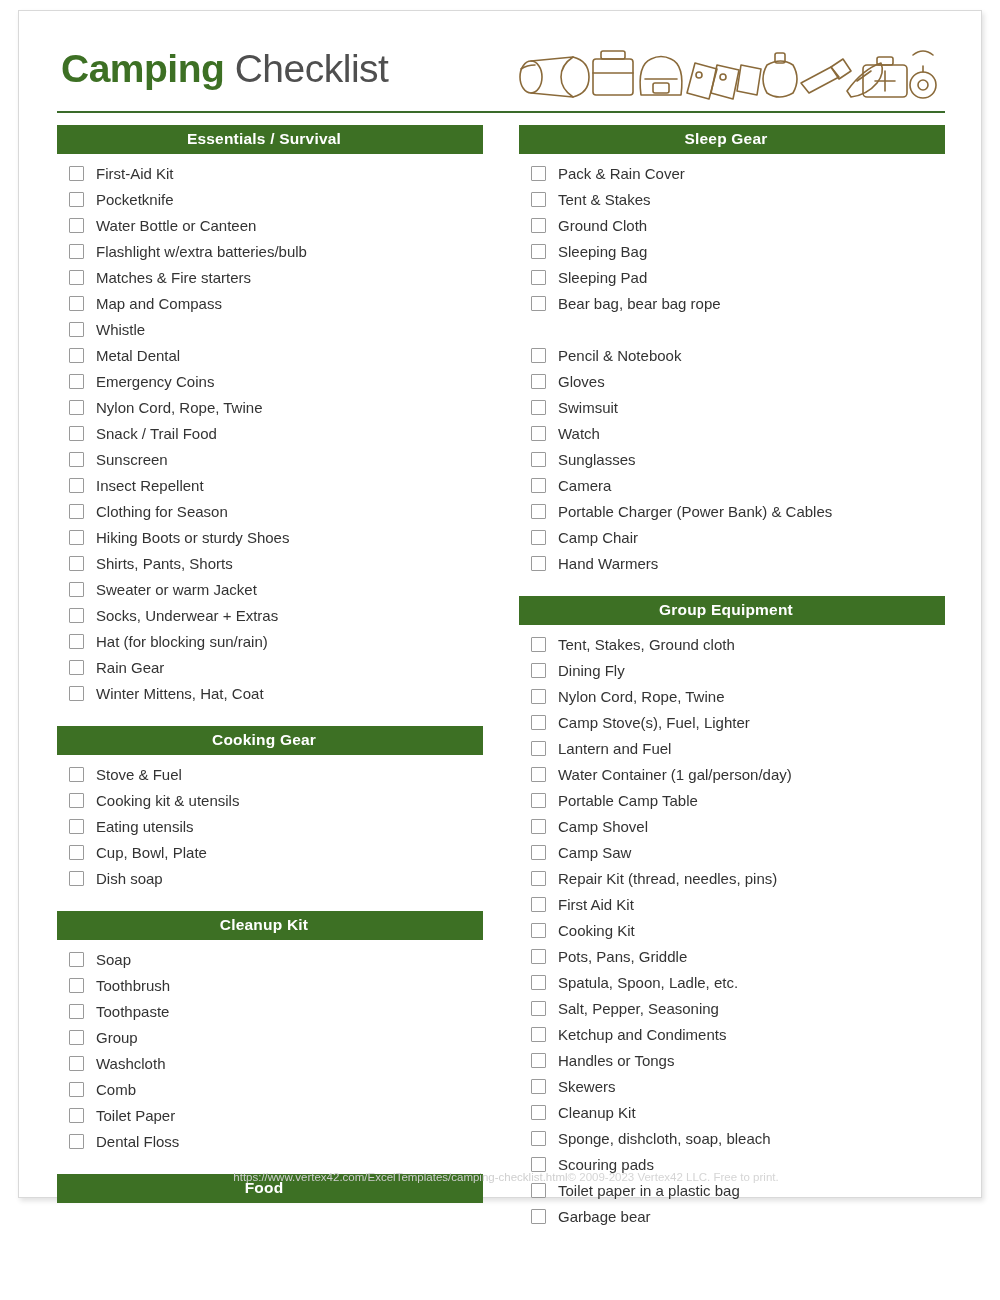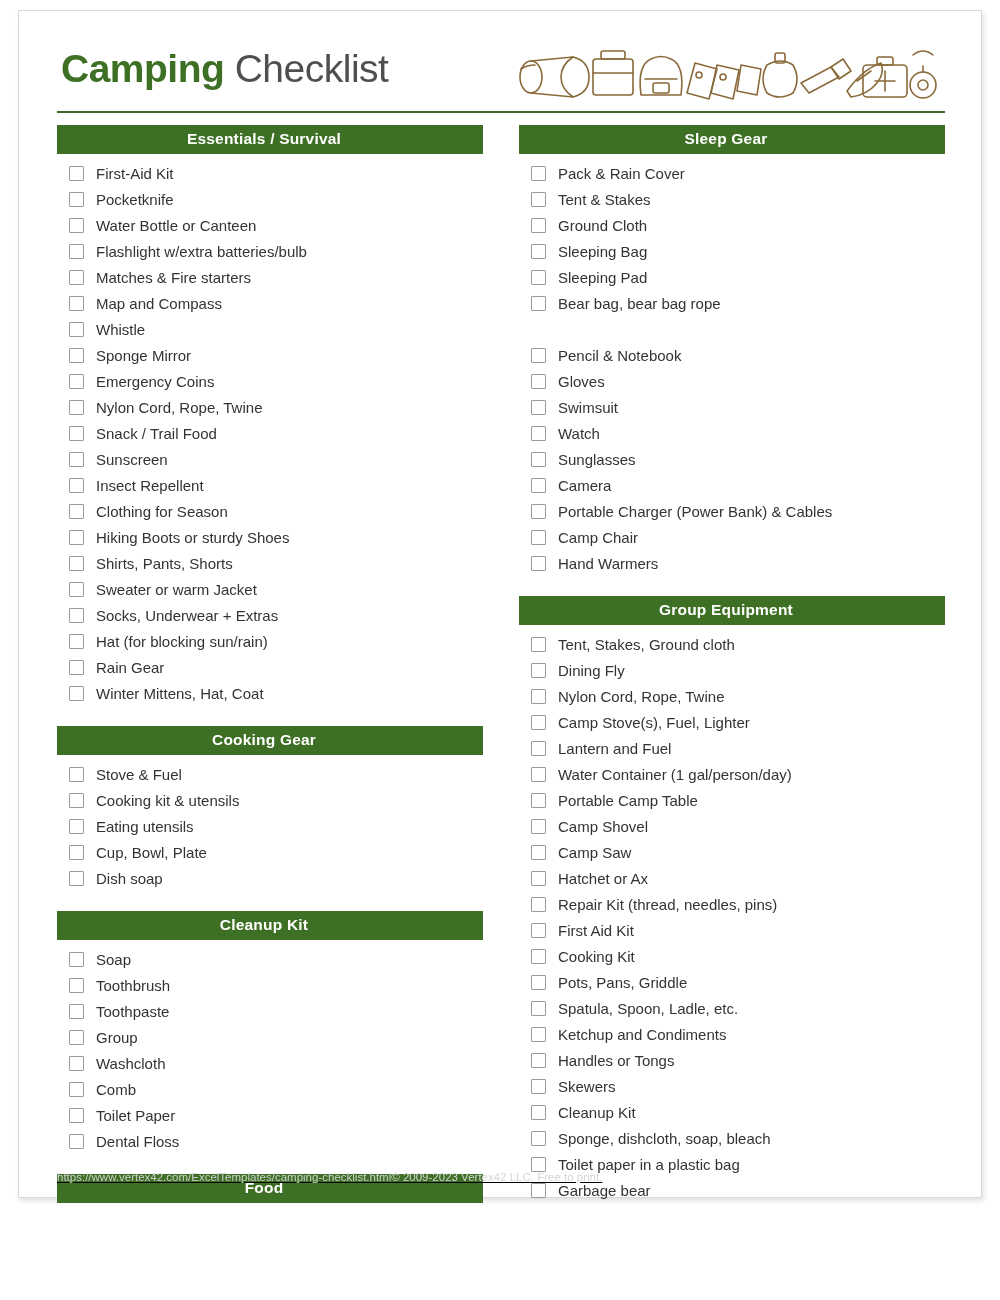--- a/index.html
+++ b/index.html
@@ -109,23 +109,22 @@
   .label {
     white-space: nowrap;
   }
   
   .footer {
     position: absolute;
     left: 38px;
     right: 26px;
     bottom: 14px;
     display: flex;
-    justify-content: flex-start;
+    justify-content: center;
     font-size: 11.5px;
-    text-decoration: underline;
   }
   .footer a {
     color: #cfcfcf;
     text-decoration: none;
   }
   .footer .copy {
     color: #d5d5d5;
   }
 </style>
 </head>
@@ -212,21 +211,21 @@
               <li>
                   <span class="cbox"></span>
                   <span class="label">Map and Compass</span>
                 </li>
               <li>
                   <span class="cbox"></span>
                   <span class="label">Whistle</span>
                 </li>
               <li>
                   <span class="cbox"></span>
-                  <span class="label">Sponge Mirror</span>
+                  <span class="label">Metal Dental</span>
                 </li>
               <li>
                   <span class="cbox"></span>
                   <span class="label">Emergency Coins</span>
                 </li>
               <li>
                   <span class="cbox"></span>
                   <span class="label">Nylon Cord, Rope, Twine</span>
                 </li>
               <li>
@@ -453,61 +452,65 @@
               <li>
                   <span class="cbox"></span>
                   <span class="label">Camp Shovel</span>
                 </li>
               <li>
                   <span class="cbox"></span>
                   <span class="label">Camp Saw</span>
                 </li>
               <li>
                   <span class="cbox"></span>
-                  <span class="label">Hatchet or Ax</span>
-                </li>
-              <li>
-                  <span class="cbox"></span>
                   <span class="label">Repair Kit (thread, needles, pins)</span>
                 </li>
               <li>
                   <span class="cbox"></span>
                   <span class="label">First Aid Kit</span>
                 </li>
               <li>
                   <span class="cbox"></span>
                   <span class="label">Cooking Kit</span>
                 </li>
               <li>
                   <span class="cbox"></span>
                   <span class="label">Pots, Pans, Griddle</span>
                 </li>
               <li>
                   <span class="cbox"></span>
                   <span class="label">Spatula, Spoon, Ladle, etc.</span>
                 </li>
               <li>
                   <span class="cbox"></span>
+                  <span class="label">Salt, Pepper, Seasoning</span>
+                </li>
+              <li>
+                  <span class="cbox"></span>
                   <span class="label">Ketchup and Condiments</span>
                 </li>
               <li>
                   <span class="cbox"></span>
                   <span class="label">Handles or Tongs</span>
                 </li>
               <li>
                   <span class="cbox"></span>
                   <span class="label">Skewers</span>
                 </li>
               <li>
                   <span class="cbox"></span>
                   <span class="label">Cleanup Kit</span>
                 </li>
               <li>
                   <span class="cbox"></span>
                   <span class="label">Sponge, dishcloth, soap, bleach</span>
+                </li>
+              <li>
+                  <span class="cbox"></span>
+                  <span class="label">Scouring pads</span>
                 </li>
               <li>
                   <span class="cbox"></span>
                   <span class="label">Toilet paper in a plastic bag</span>
                 </li>
               <li>
                   <span class="cbox"></span>
                   <span class="label">Garbage bear</span>
                 </li>
             </ul>

